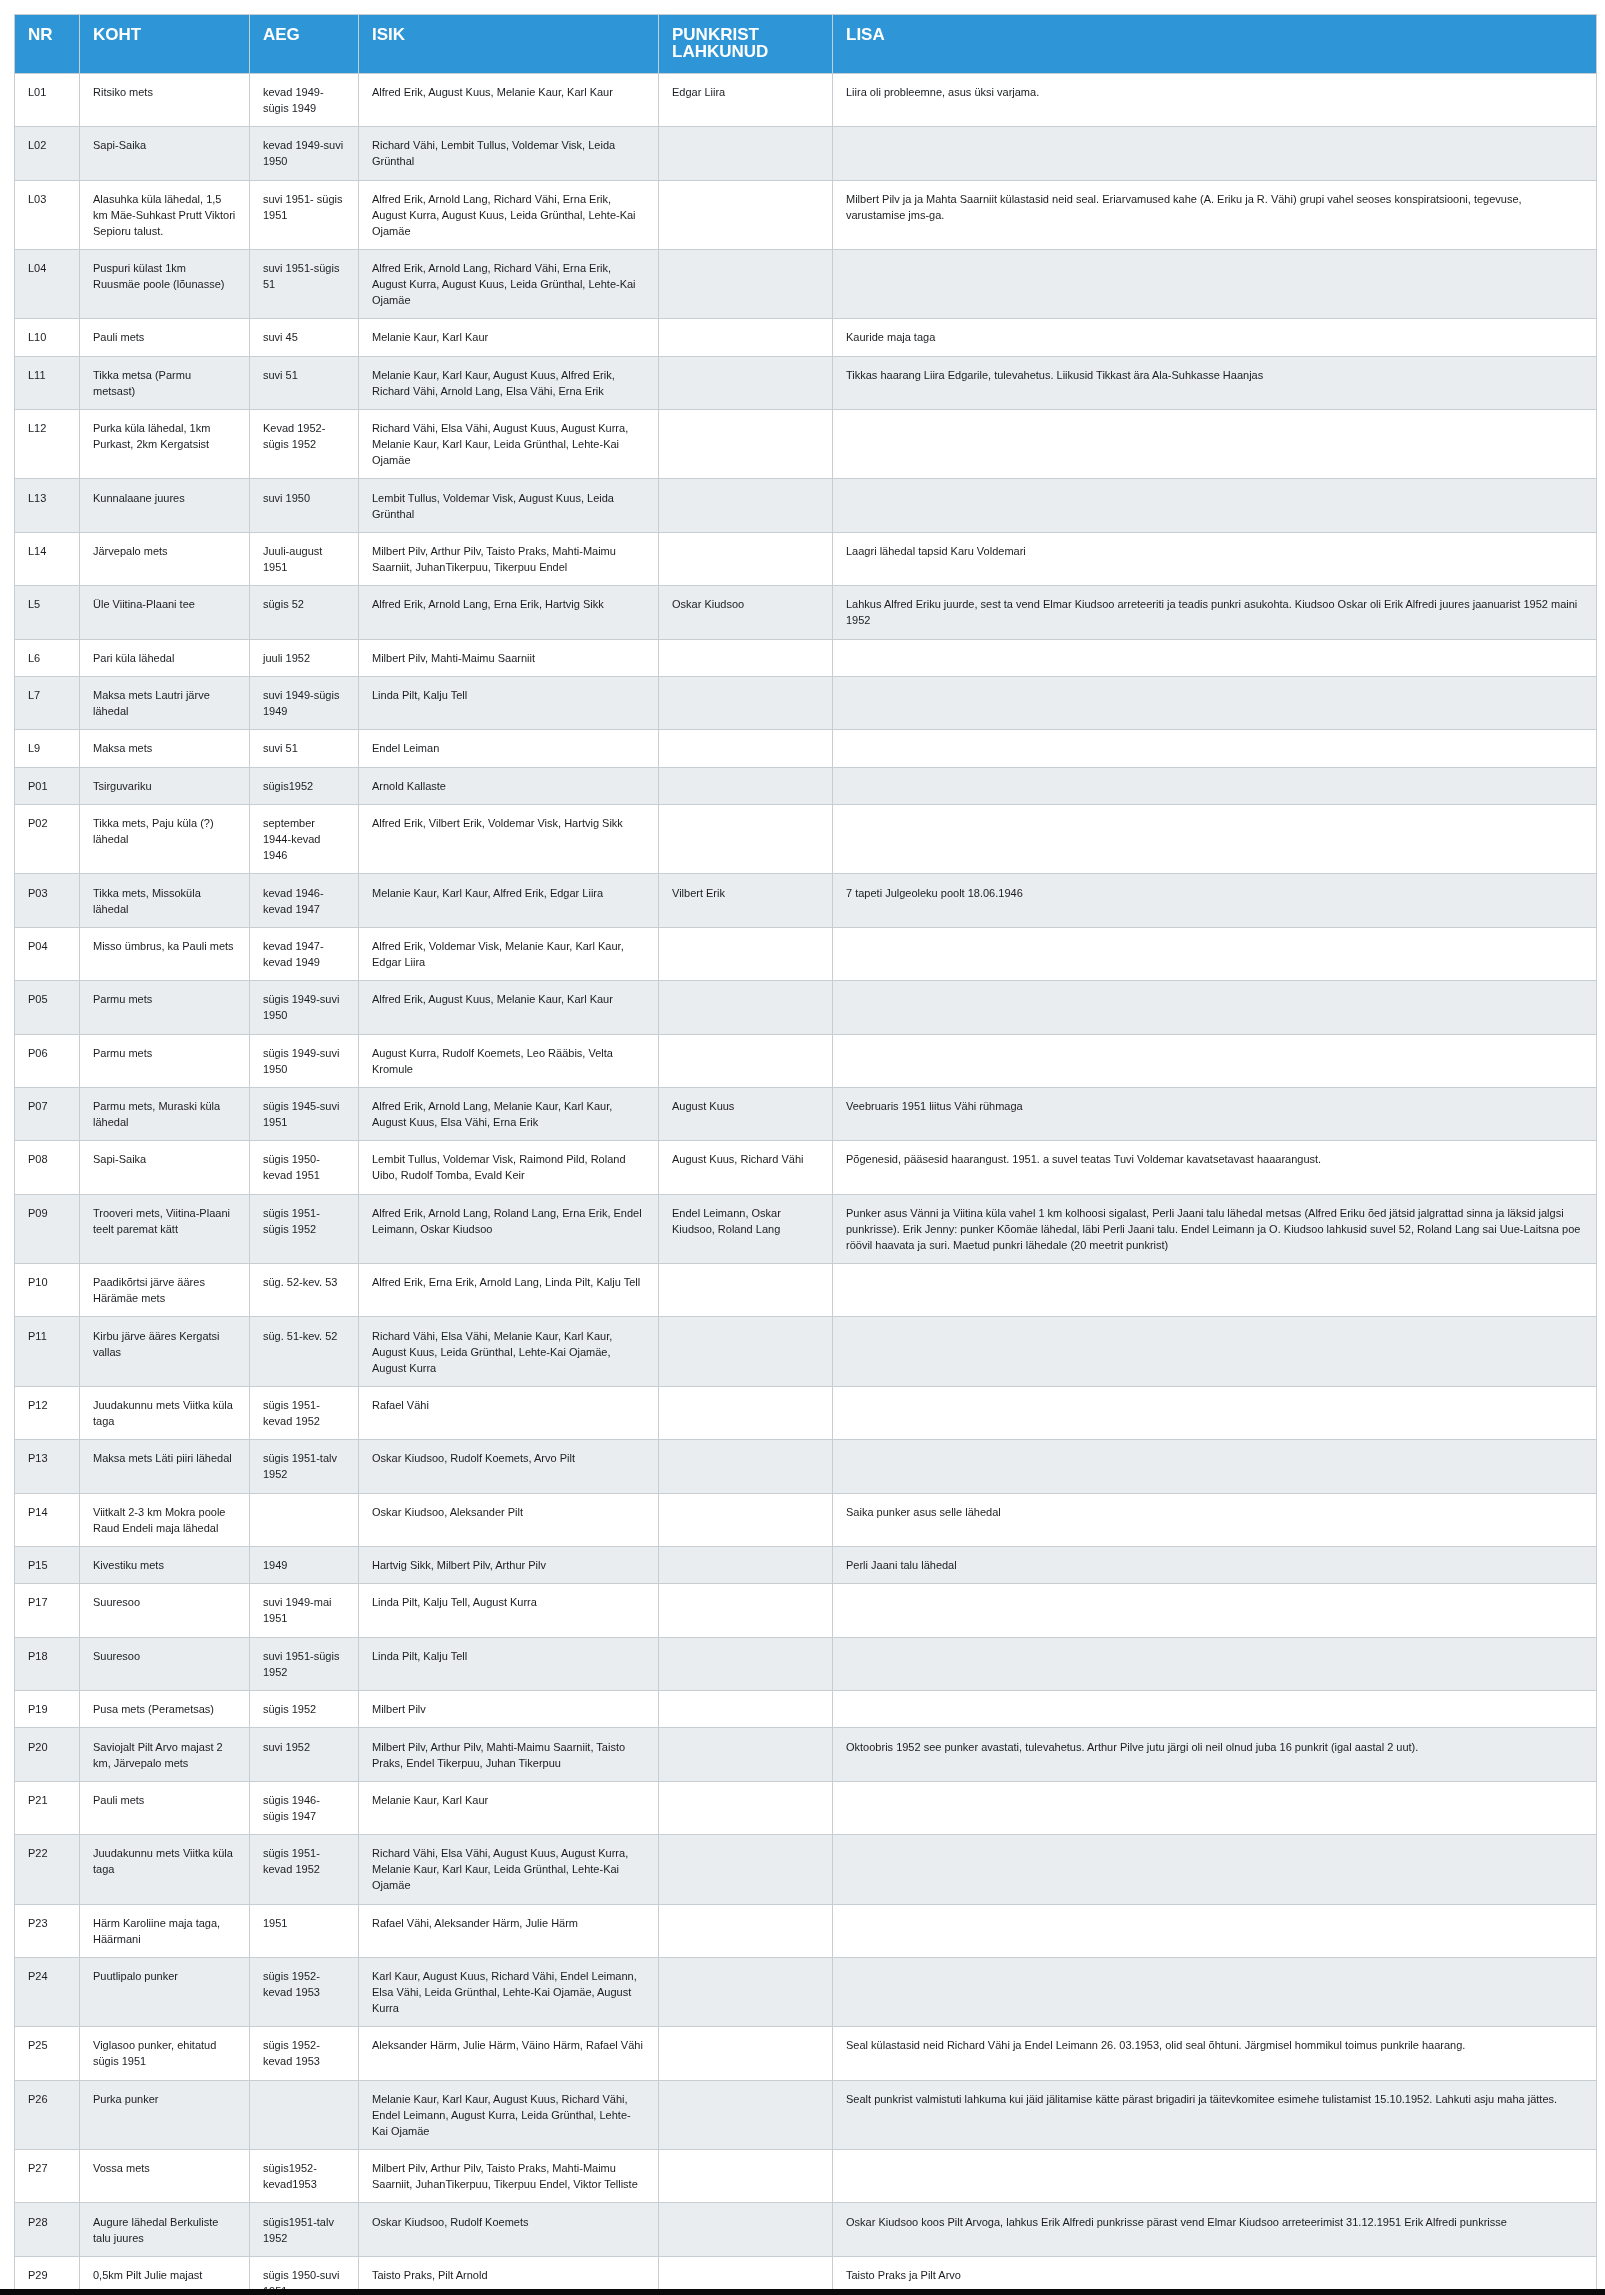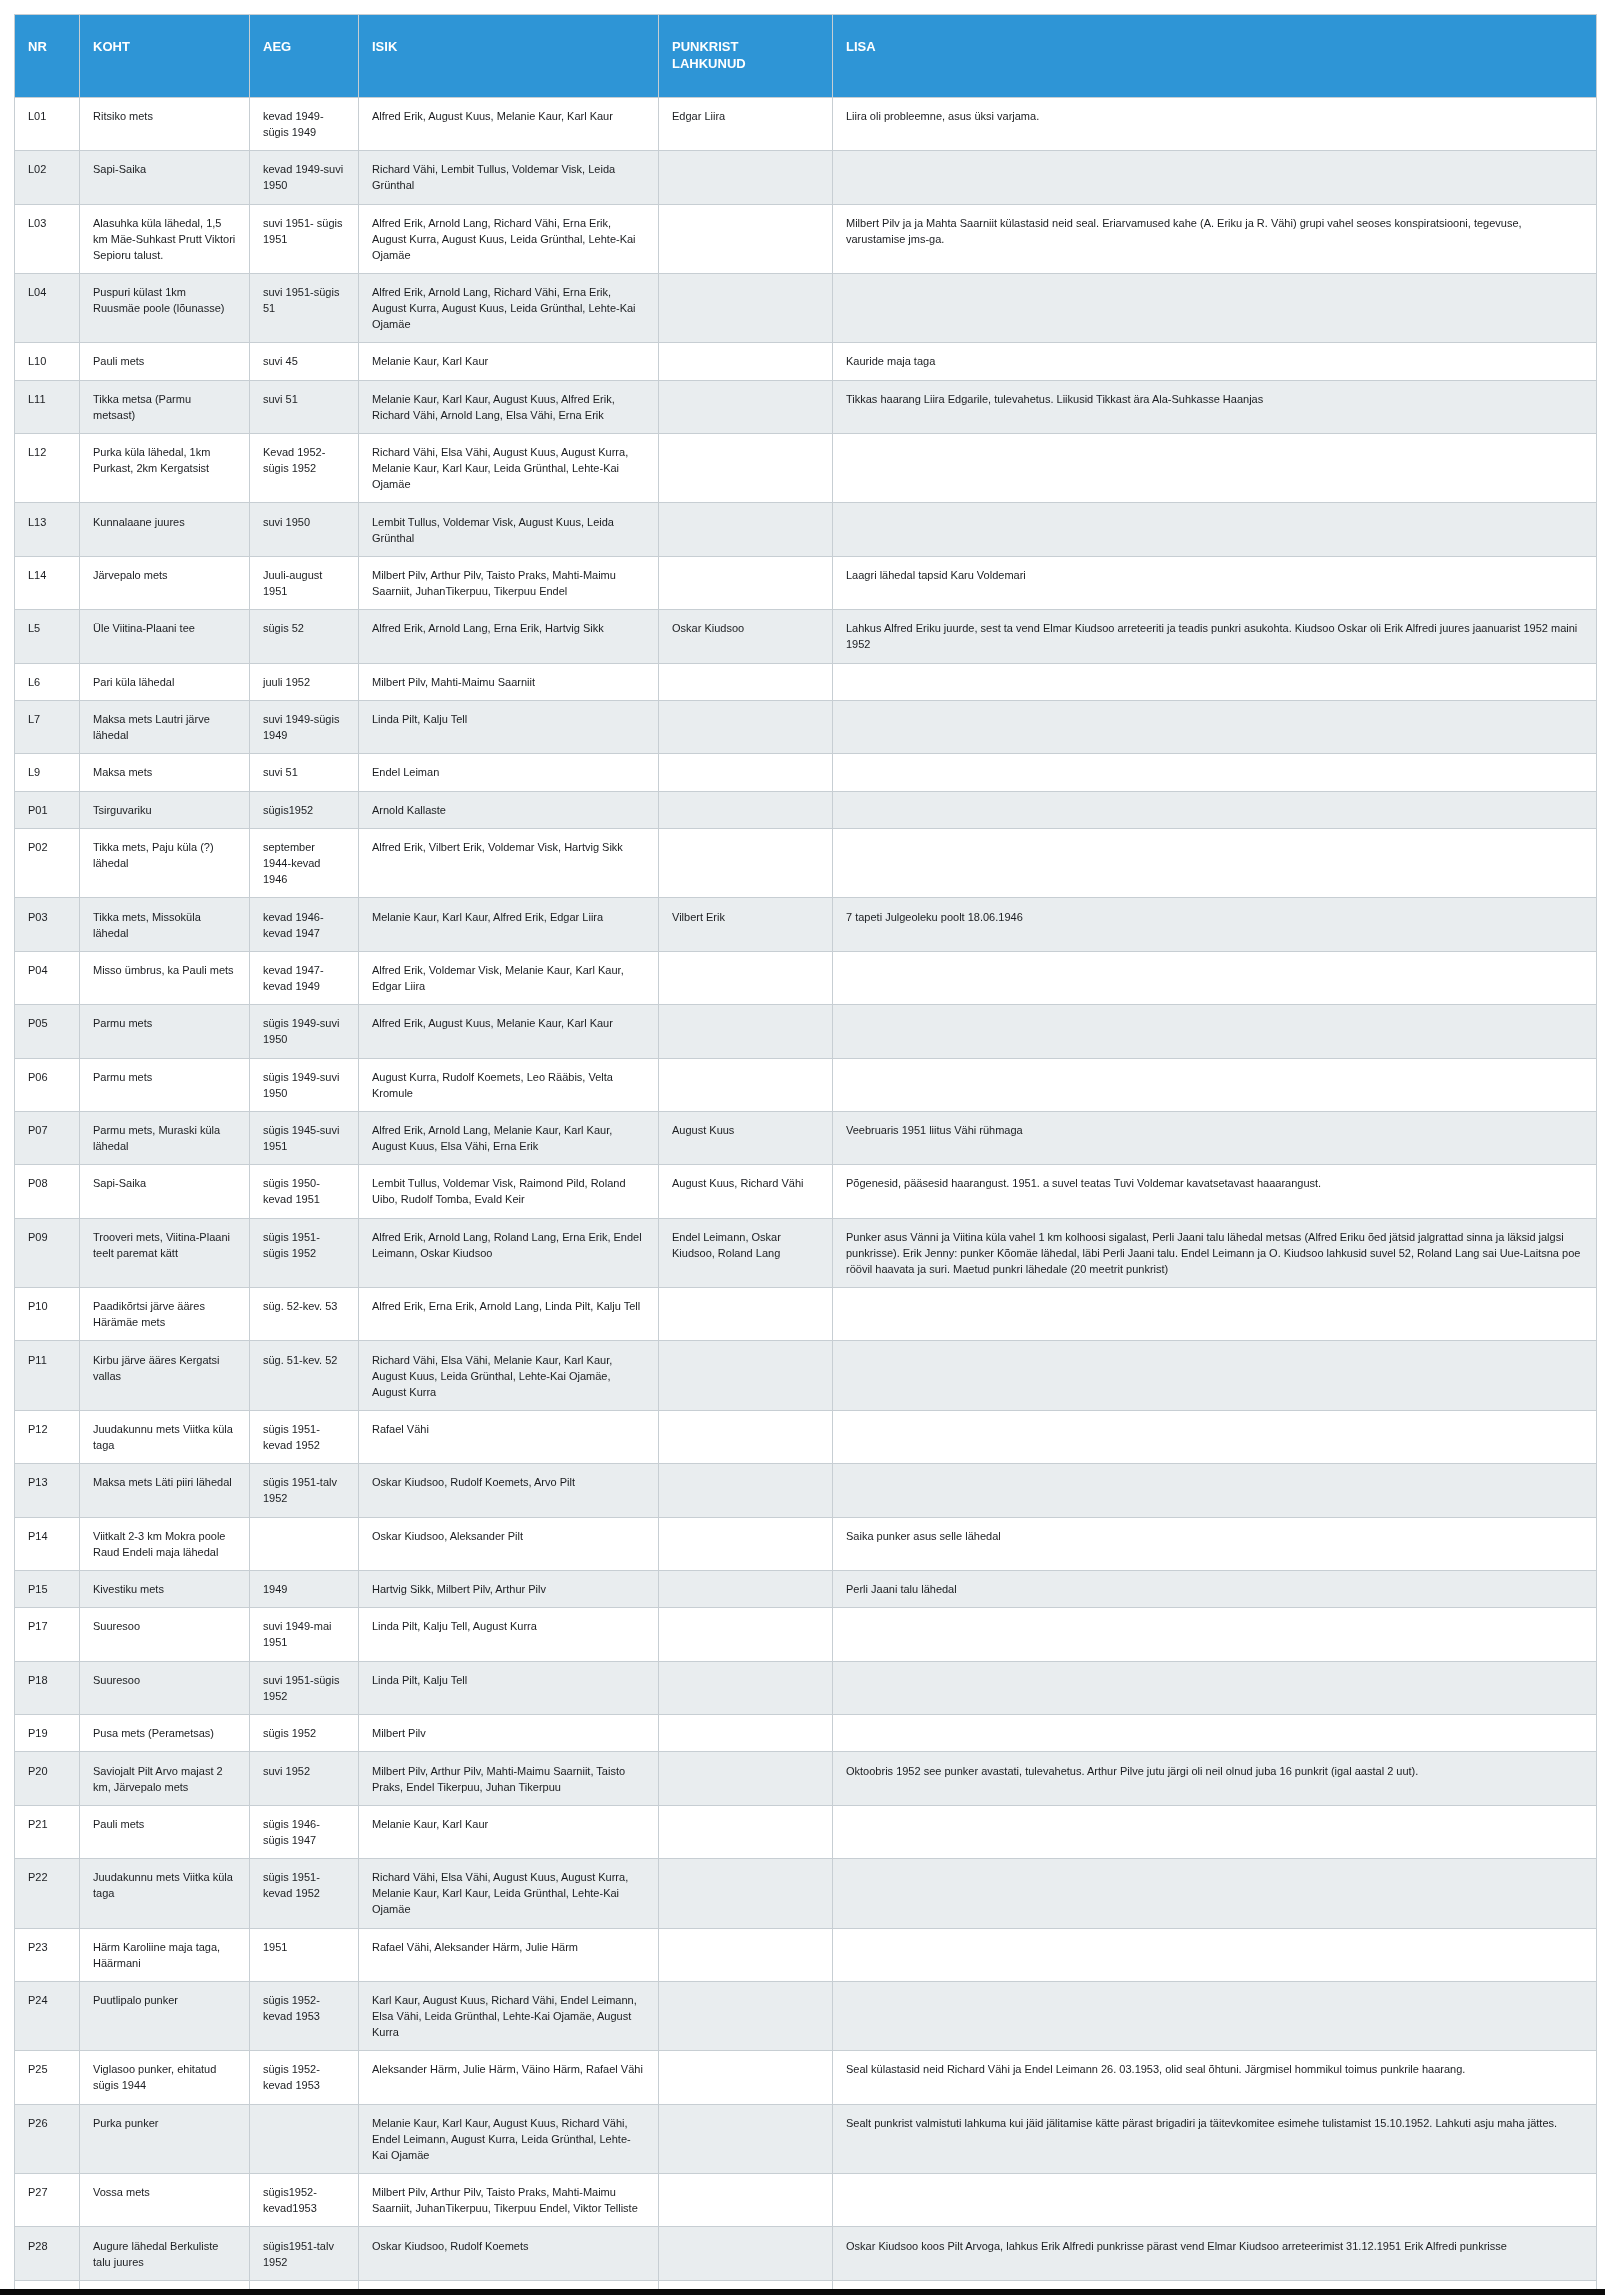--- a/index.html
+++ b/index.html
@@ -28,26 +28,26 @@
   }
   col.c-nr{width:65px;}
   col.c-koht{width:170px;}
   col.c-aeg{width:109px;}
   col.c-isik{width:300px;}
   col.c-punkrist{width:174px;}
   col.c-lisa{width:764px;}
   th{
     background:var(--header-bg);
     color:var(--header-text);
-    font-size:13px;
+    font-size:17px;
     line-height:16.7px;
     font-weight:bold;
     text-align:left;
     vertical-align:top;
-    padding:24px 13px;
+    padding:12px 13px;
     white-space:pre-line;
     border:0.9px solid var(--border);
   }
   td{
     font-size:11px;
     line-height:16px;
     vertical-align:top;
     padding:10.2px 13px;
     border:0.9px solid var(--border);
     background:var(--row-bg);
@@ -369,21 +369,21 @@
         <tr>
           <td>P24</td>
           <td>Puutlipalo punker</td>
           <td>sügis 1952-kevad 1953</td>
           <td>Karl Kaur, August Kuus, Richard Vähi, Endel Leimann, Elsa Vähi, Leida Grünthal, Lehte-Kai Ojamäe, August Kurra</td>
           <td></td>
           <td></td>
         </tr>
         <tr>
           <td>P25</td>
-          <td>Viglasoo punker, ehitatud sügis 1944</td>
+          <td>Viglasoo punker, ehitatud sügis 1951</td>
           <td>sügis 1952-kevad 1953</td>
           <td>Aleksander Härm, Julie Härm, Väino Härm, Rafael Vähi</td>
           <td></td>
           <td>Seal külastasid neid Richard Vähi ja Endel Leimann 26. 03.1953, olid seal õhtuni. Järgmisel hommikul toimus punkrile haarang.</td>
         </tr>
         <tr>
           <td>P26</td>
           <td>Purka punker</td>
           <td></td>
           <td>Melanie Kaur, Karl Kaur, August Kuus, Richard Vähi, Endel Leimann, August Kurra, Leida Grünthal, Lehte-Kai Ojamäe</td>

